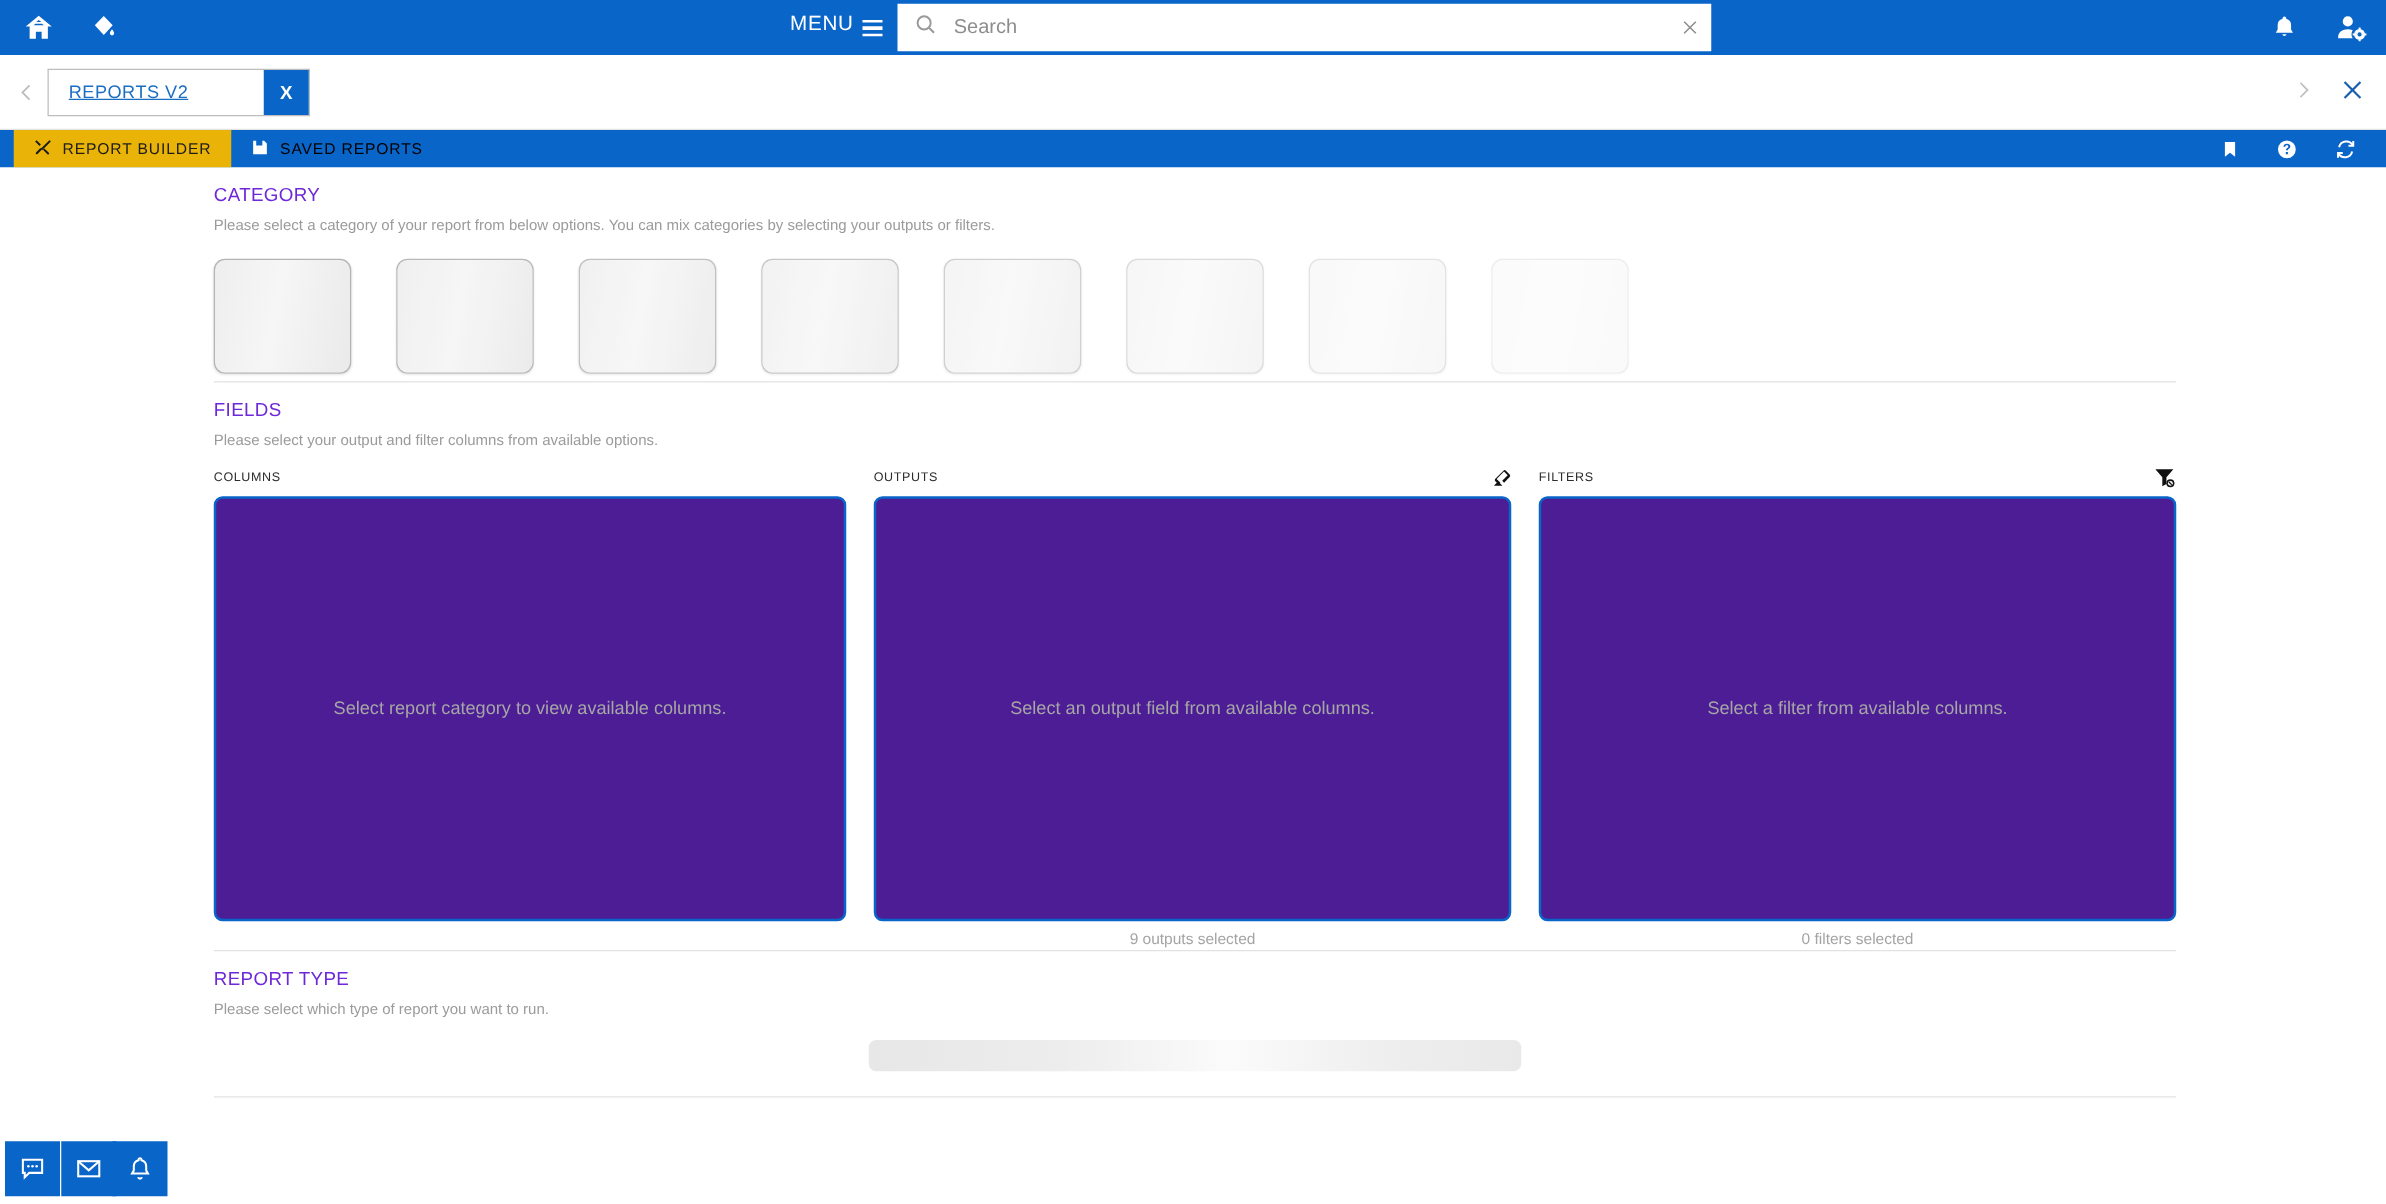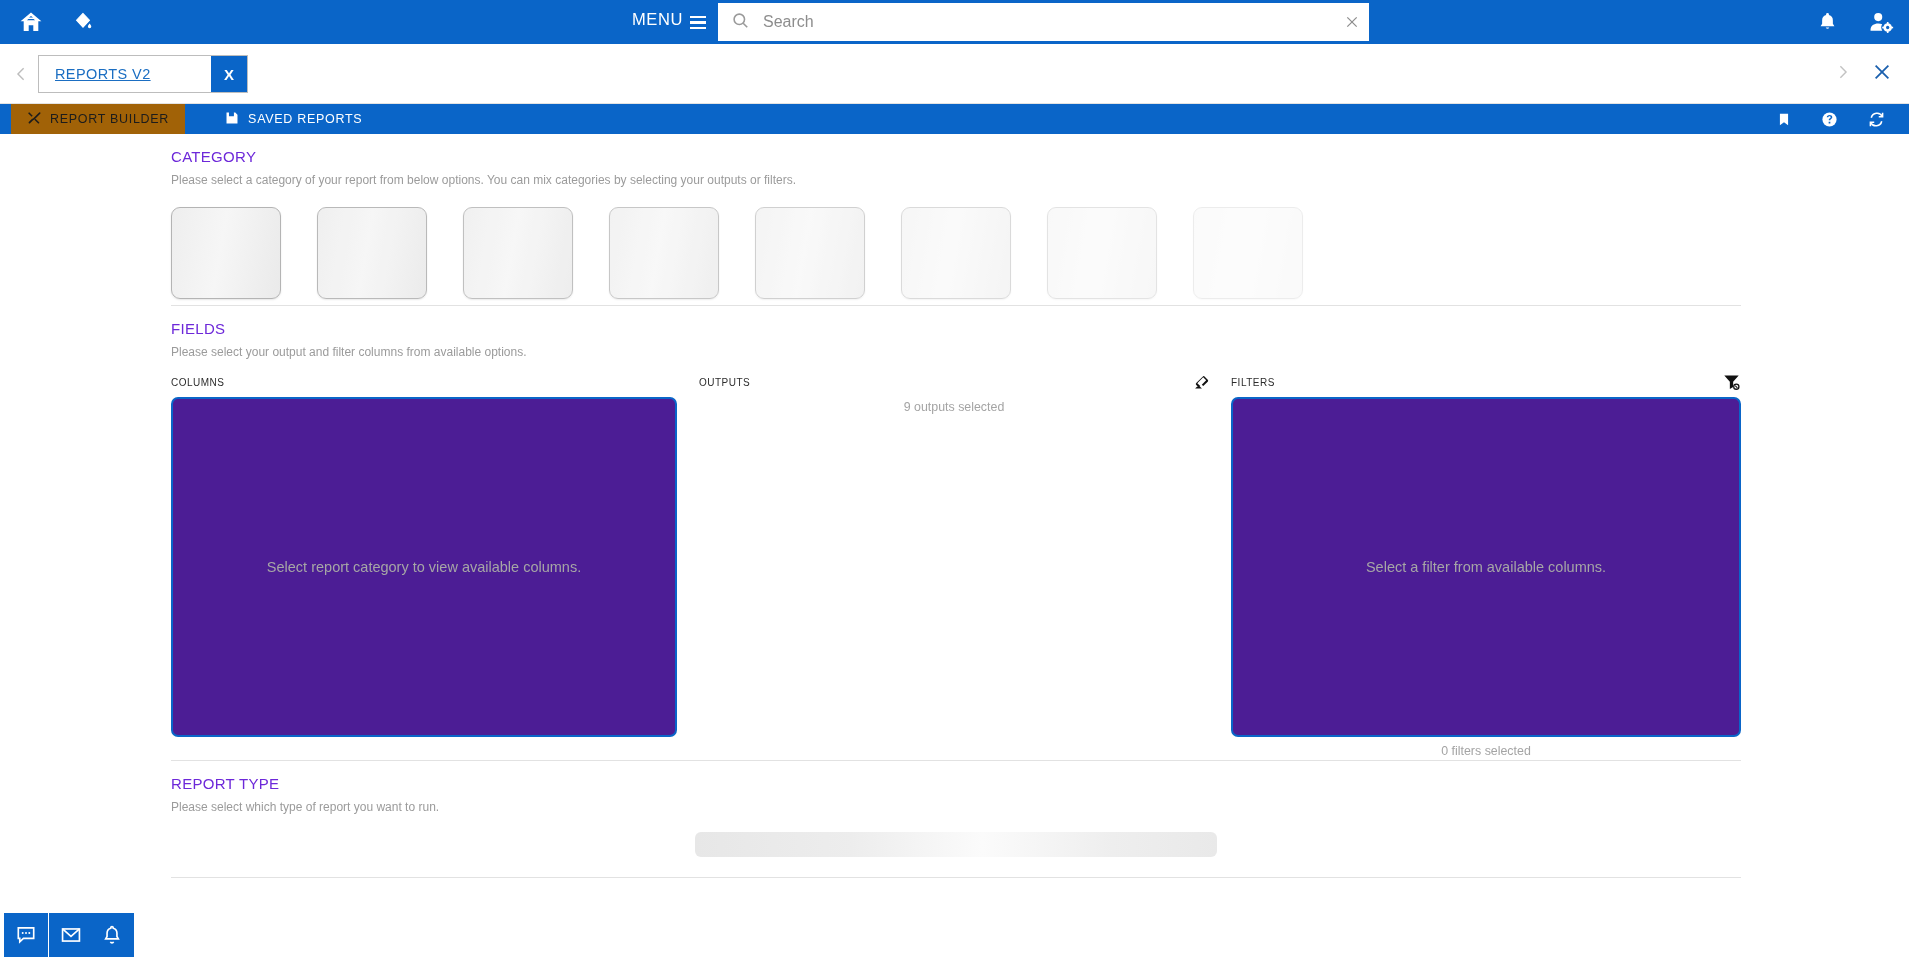--- a/index.html
+++ b/index.html
@@ -85,23 +85,23 @@
 
   
   .modbar {
     position: absolute; top: 104px; left: 0;
     width: 1909px; height: 30px; background: #0a65c8;
     display: flex; align-items: stretch;
   }
   .modtab {
     display: flex; align-items: center; gap: 9px;
     padding: 0 16px; font-size: 12.5px; letter-spacing: .7px;
-    color: #ffffff; cursor: pointer; margin-left: 24px;
-  }
-  .modtab.active { background: #a16207; color: #1c1c1c; margin-left: 11px; }
+    color: #000000; cursor: pointer;
+  }
+  .modtab.active { background: #eab308; color: #1c1c1c; margin-left: 11px; }
   .modbar-right { margin-left: auto; display: flex; align-items: center; gap: 30px; padding-right: 24px; }
   .modbar-right .mi { color: #fff; display: flex; align-items: center; cursor: pointer; }
 
   
   .content { position: absolute; top: 134px; left: 0; width: 1909px; height: 775px; background: #fff; }
   .section { margin-left: 171px; width: 1570px; }
   .sec-title {
     font-size: 15px; color: #6d28d9; font-weight: normal;
     letter-spacing: .3px; padding-top: 14px;
   }
@@ -327,20 +327,23 @@
       <div class="fieldcol mid">
         <div class="fc-head">
           <span class="fc-title">OUTPUTS</span>
           <span class="fc-action">
             <svg width="17" height="17" viewBox="0 0 24 24" fill="#111">
               <path d="M15.8 3.0 6.0 12.8a2.0 2.0 0 0 0 0 2.8l3.6 3.6 2.1-2.1-4.2-4.2 8.3-8.3 4.2 4.2-6.2 6.2 2.1 2.1 6.3-6.3a2.0 2.0 0 0 0 0-2.8l-4.2-4.2a2.0 2.0 0 0 0-2.2-.8z"></path>
               <path d="M4.4 20.6h9.6l-3.0-3.0H7.4l-3.0 3.0z"></path>
             </svg>
           </span>
         </div>
+        <div class="panel">
+          <span class="panel-hint">Select an output field from available columns.</span>
+        </div>
         <div class="fc-foot">9 outputs selected</div>
       </div>
 
       <div class="fieldcol right">
         <div class="fc-head">
           <span class="fc-title">FILTERS</span>
           <span class="fc-action">
             <svg width="19" height="18" viewBox="0 0 24 24" fill="#111">
               <path d="M2.4 3.2h19.2l-7.4 8.6v7.0l-4.4 2.6v-9.6L2.4 3.2z"></path>
               <circle cx="18.4" cy="18.2" r="4.3" fill="#111"></circle>

